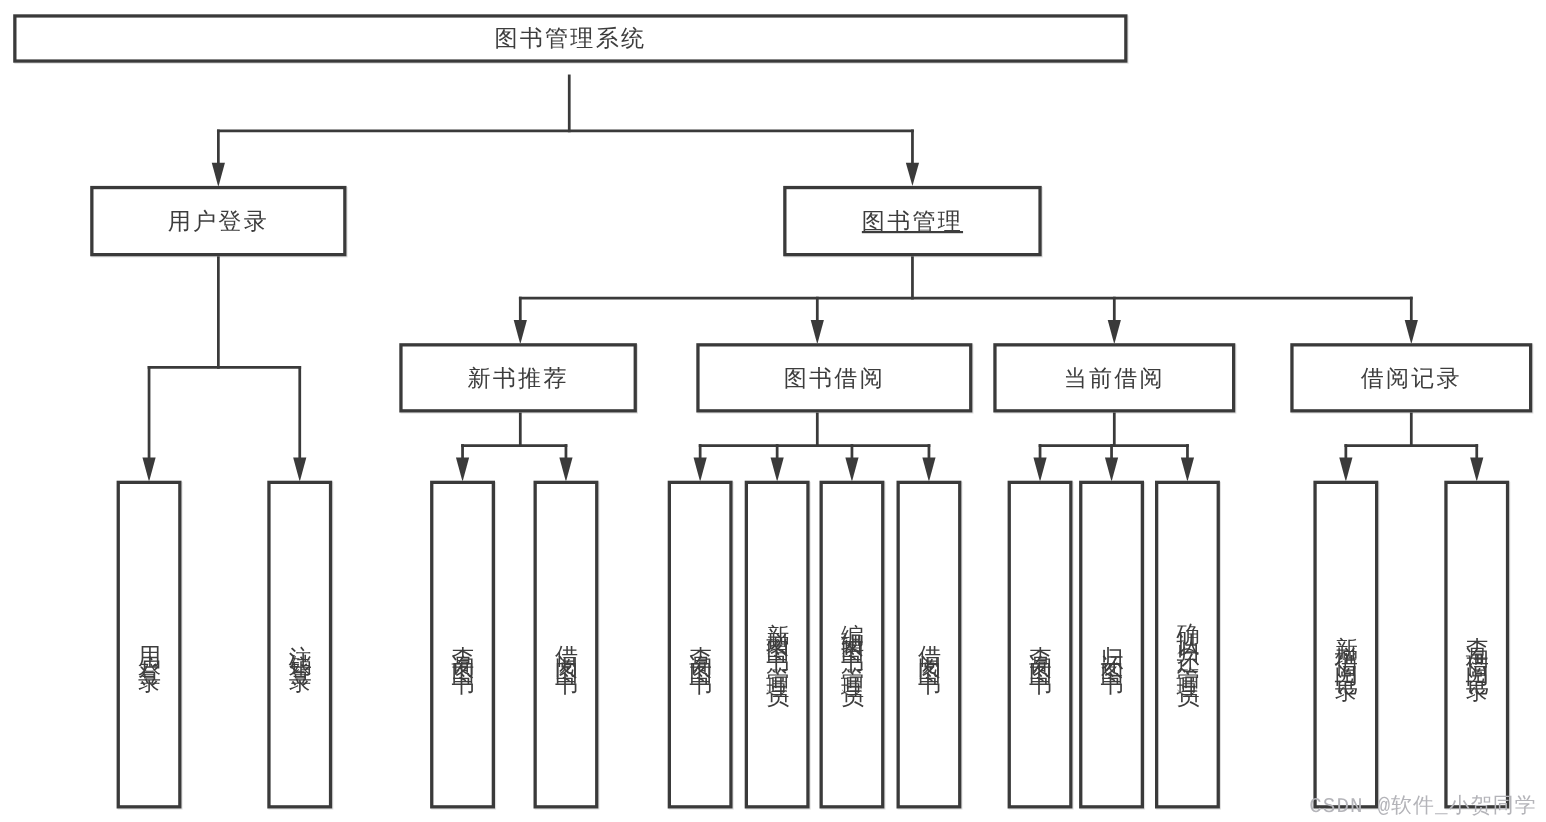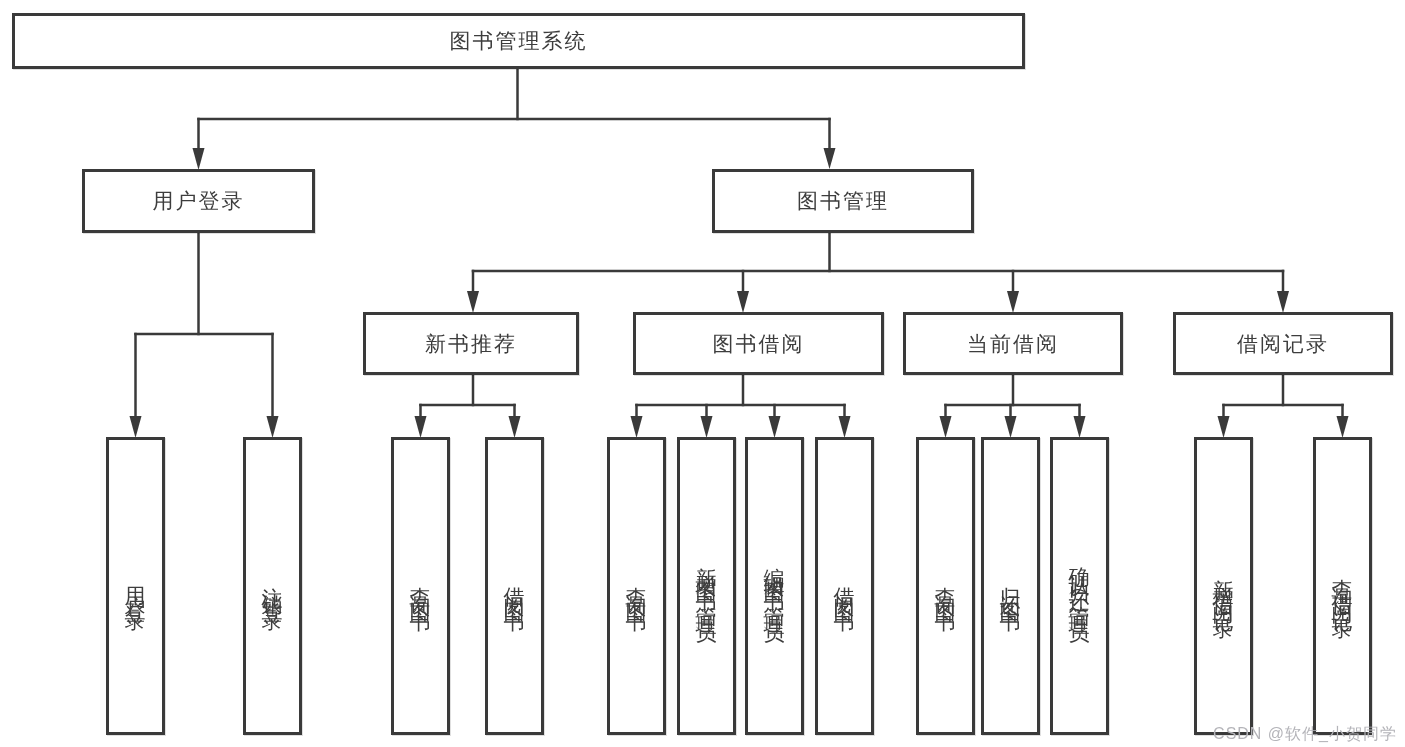--- a/index.html
+++ b/index.html
@@ -60,23 +60,24 @@
     letter-spacing: 8px;
     color: var(--text);
     line-height: 1;
     white-space: nowrap;
   }
 
   .watermark {
     position: absolute;
     right: 8px;
     bottom: 2px;
-    font-size: 16px;
+    font-size: 19px;
     color: var(--watermark);
     letter-spacing: 1px;
+    font-family: Liberation Mono, monospace;
   }
 </style>
 </head>
 <body>
 
 <div class="stage">
 
   <svg class="wires" width="1405" height="747" viewBox="0 0 1405 747" stroke="currentColor" fill="currentColor" stroke-width="2.5" stroke-linecap="square">
 
     <line x1="517.5" y1="69" x2="517.5" y2="119"></line>
@@ -132,28 +133,28 @@
     <polygon points="1073.5,416 1085.5,416 1079.5,438" stroke="none"></polygon>
 
     <line x1="1283" y1="375" x2="1283" y2="405"></line>
     <line x1="1223.5" y1="405" x2="1342.5" y2="405"></line>
     <line x1="1223.5" y1="405" x2="1223.5" y2="418"></line>
     <polygon points="1217.5,416 1229.5,416 1223.5,438" stroke="none"></polygon>
     <line x1="1342.5" y1="405" x2="1342.5" y2="418"></line>
     <polygon points="1336.5,416 1348.5,416 1342.5,438" stroke="none"></polygon>
   </svg>
 
-  <div class="hbox" style="left:12px; top:13px; width:1013px; height:56px;">
+  <div class="hbox" style="left:12px; top:13px; width:1013px; height:44px;">
     <span>图书管理系统</span>
   </div>
 
   <div class="hbox" style="left:82px; top:169px; width:233px; height:64px;">
     <span>用户登录</span>
   </div>
-  <div class="hbox" style="left:712px; top:169px; width:262px; height:64px;">
+  <div class="hbox" style="left:712px; top:169px; width:235px; height:64px;text-decoration:underline;">
     <span>图书管理</span>
   </div>
 
   <div class="hbox" style="left:363px; top:312px; width:216px; height:63px;">
     <span>新书推荐</span>
   </div>
   <div class="hbox" style="left:633px; top:312px; width:251px; height:63px;">
     <span>图书借阅</span>
   </div>
   <div class="hbox" style="left:903px; top:312px; width:220px; height:63px;">

